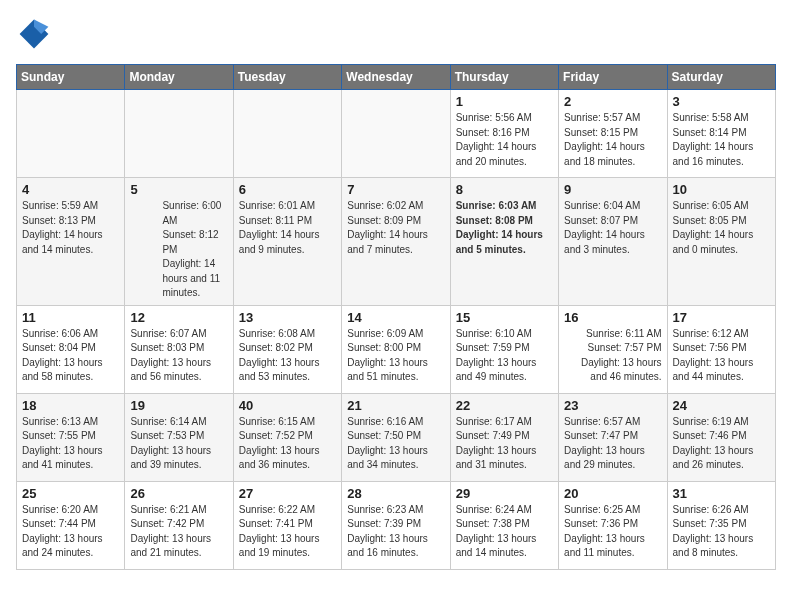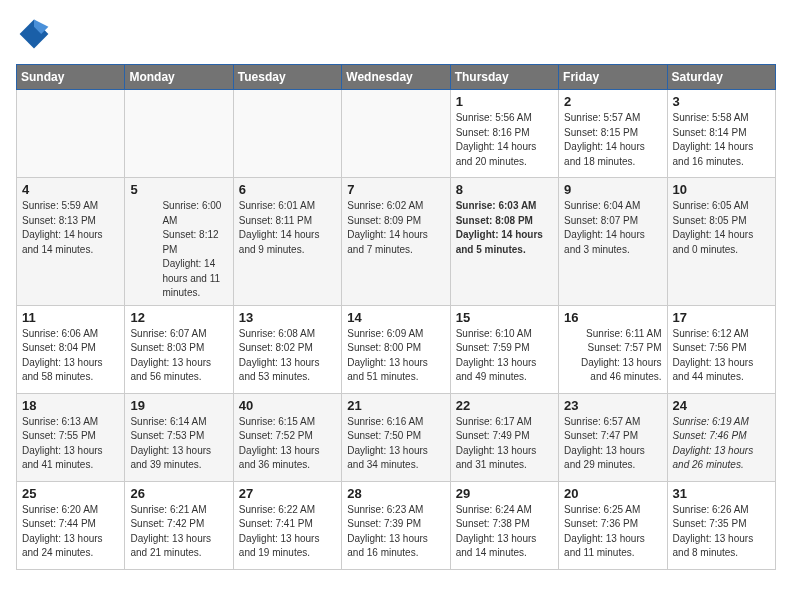--- a/index.html
+++ b/index.html
@@ -262,21 +262,21 @@
 Daylight: 13 hours and 31 minutes.</div>
         </td>
         <td>
           <div class="day-num">23</div>
           <div class="day-info" style="white-space: pre-line;">Sunrise: 6:57 AM
 Sunset: 7:47 PM
 Daylight: 13 hours and 29 minutes.</div>
         </td>
         <td>
           <div class="day-num">24</div>
-          <div class="day-info" style="white-space: pre-line; font-style: italic;">Sunrise: 6:19 AM
+          <div class="day-info" style="white-space: pre-line;">Sunrise: 6:19 AM
 Sunset: 7:46 PM
 Daylight: 13 hours and 26 minutes.</div>
         </td>
       </tr>
       <tr>
         <td>
           <div class="day-num">25</div>
           <div class="day-info" style="white-space: pre-line;">Sunrise: 6:20 AM
 Sunset: 7:44 PM
 Daylight: 13 hours and 24 minutes.</div>

